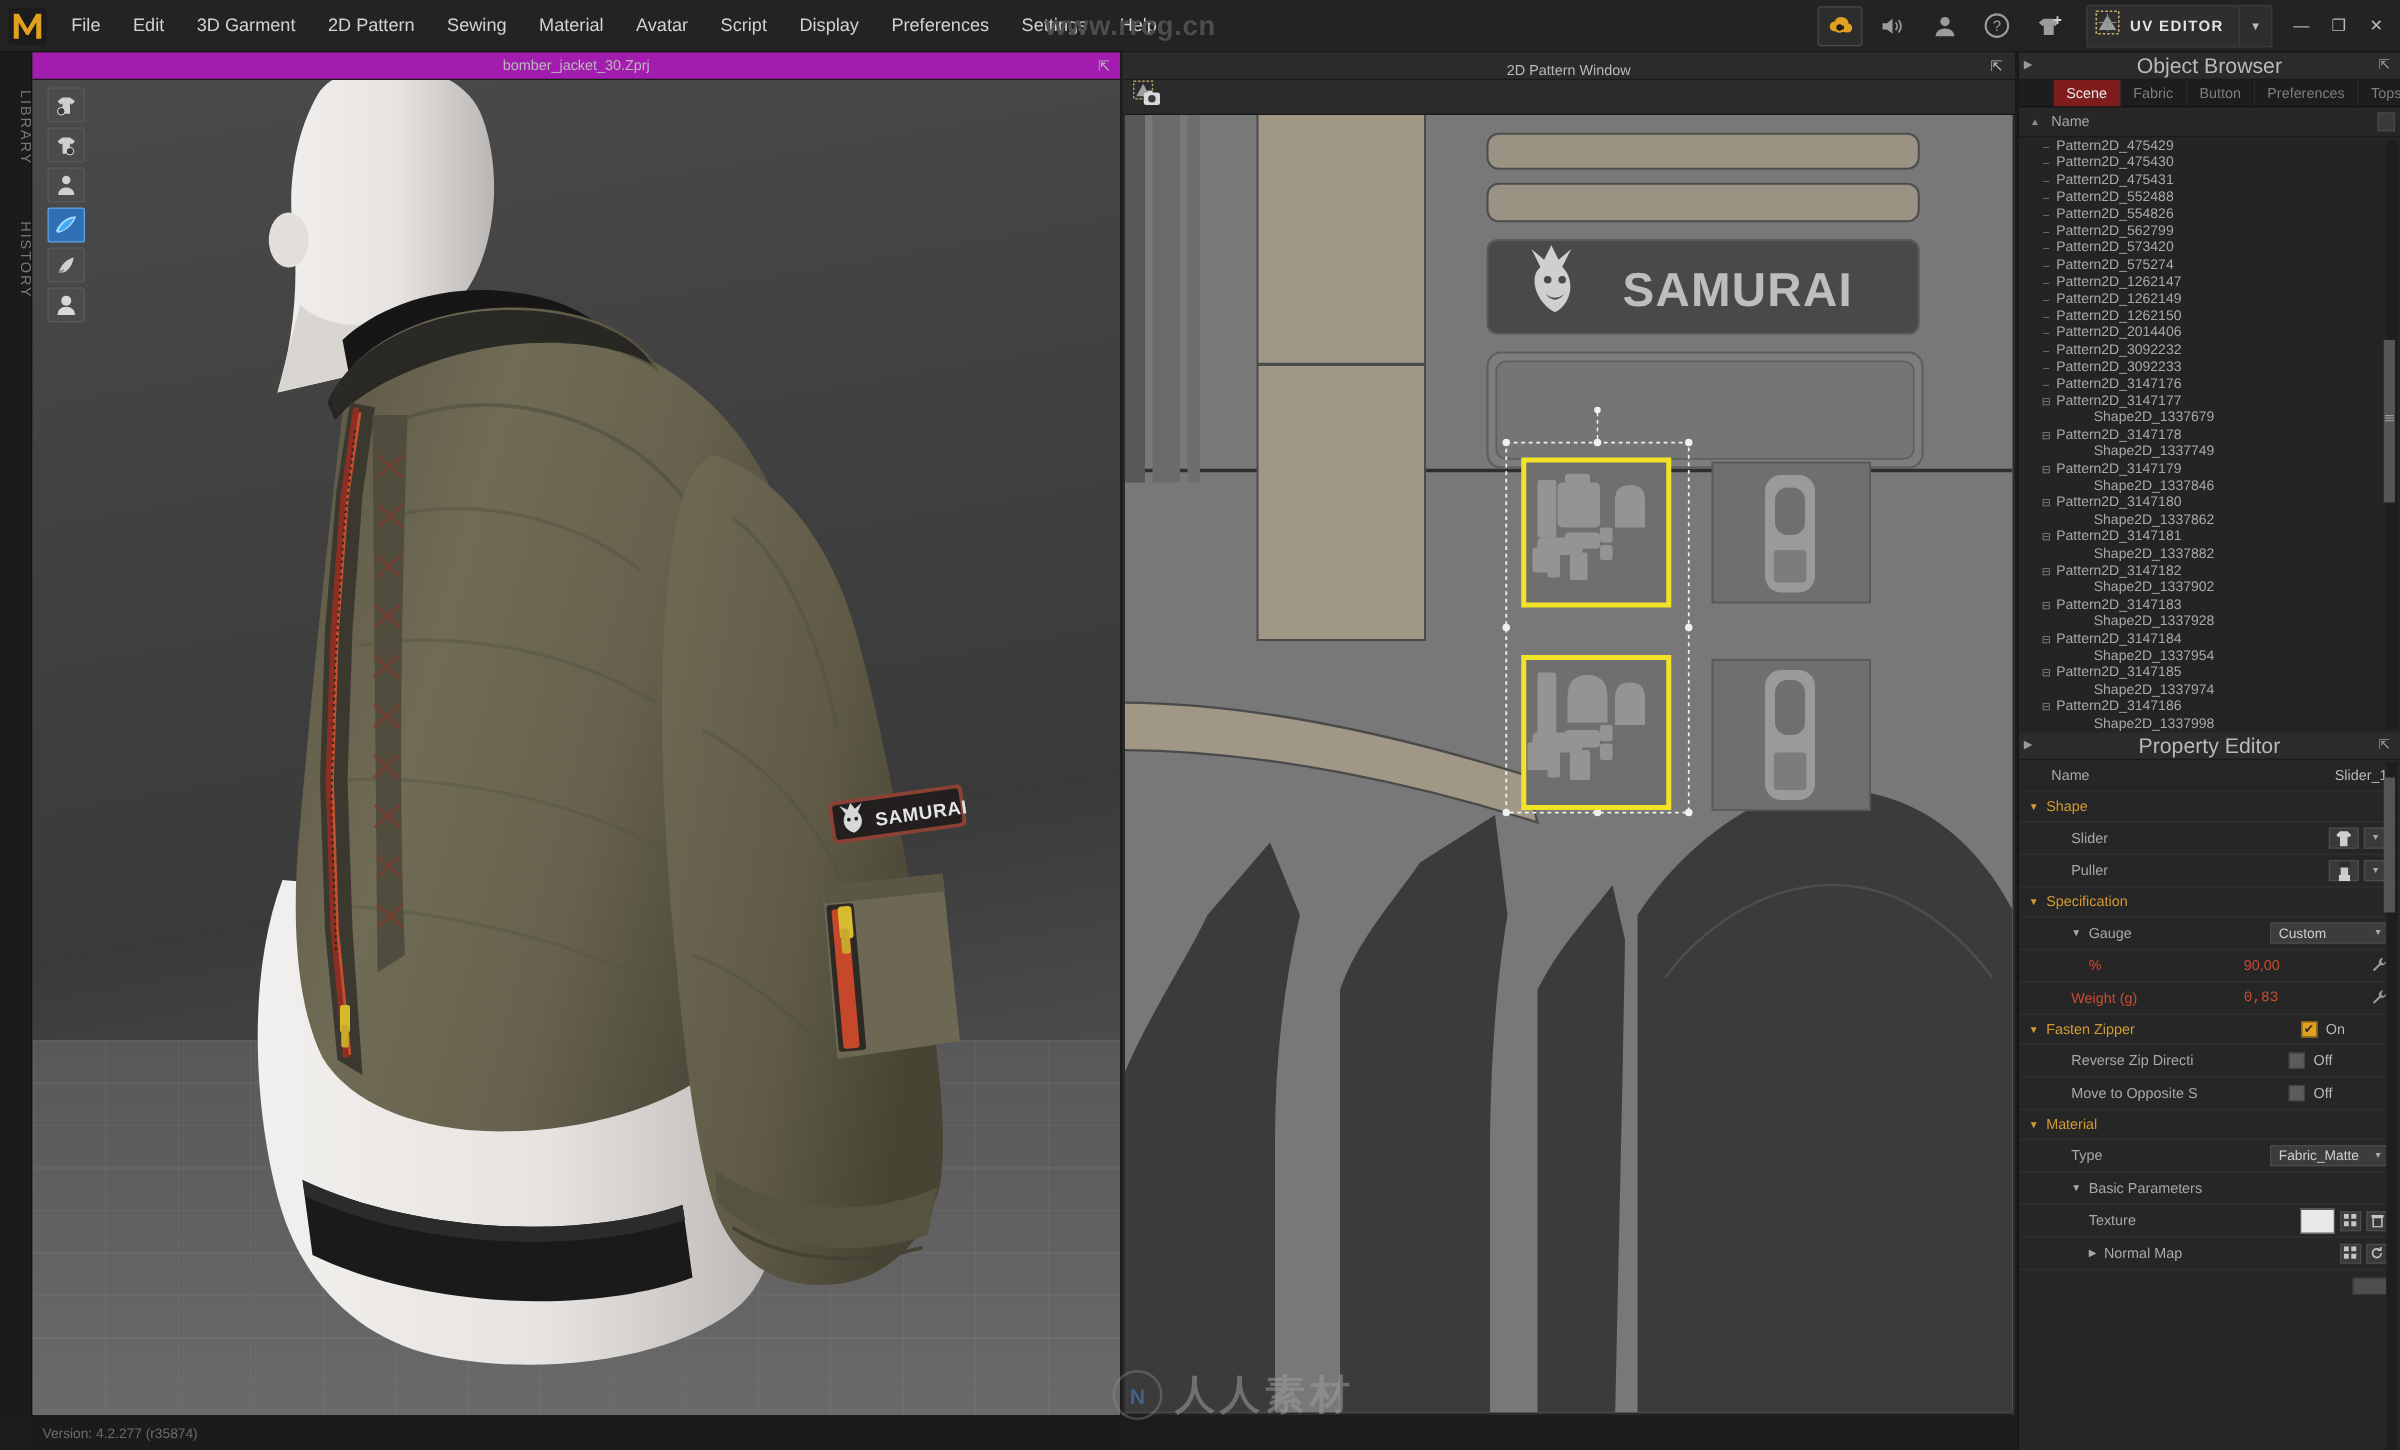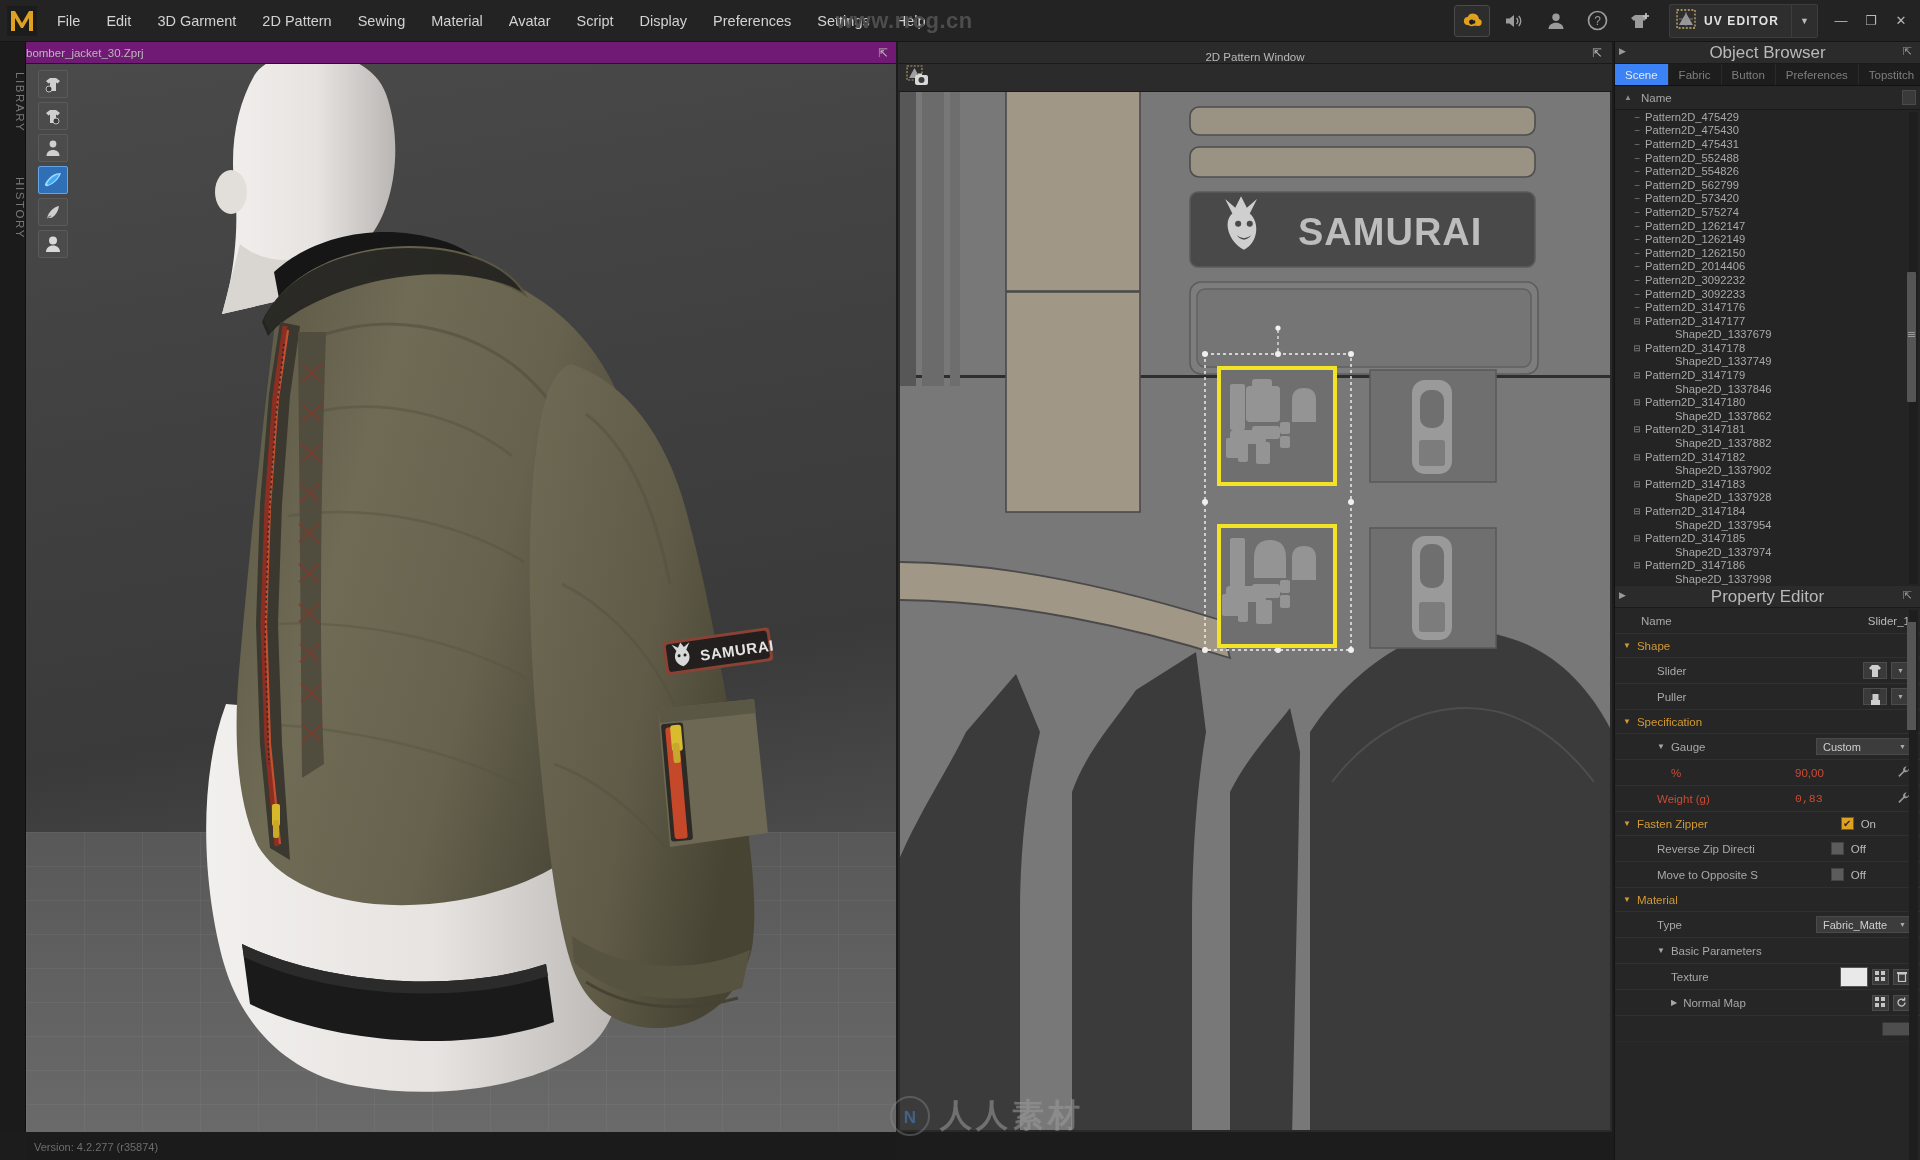--- a/index.html
+++ b/index.html
@@ -25,22 +25,22 @@
   
   #leftrail{position:absolute;left:0;top:42px;width:26px;height:1090px;background:#1b1b1b;
     border-right:1px solid #0f0f0f;}
   .vtab{position:absolute;left:0;width:26px;color:#787878;font-size:11.5px;letter-spacing:1.6px;
     writing-mode:vertical-rl; text-orientation:mixed; display:flex; justify-content:center;}
   #vtab-library{top:14px;height:92px;}
   #vtab-history{top:120px;height:92px;}
 
   
   #view3d{position:absolute;left:26px;top:42px;width:870px;height:1090px;background:#3a3a3a;}
-  #view3d-title{position:absolute;left:26px;top:42px;width:870px;height:22px;background:#701a75;
-    border-bottom:1px solid #1a1a1a;display:flex;align-items:center;}
+  #view3d-title{position:absolute;left:26px;top:42px;width:870px;height:22px;background:#a21caf;
+    border-bottom:1px solid #1a1a1a;display:flex;align-items:center;justify-content:center;}
   #view3d-title span{font-size:11.5px;color:#b9b9b9;}
   #view3d-pop{position:absolute;right:8px;top:4px;font-size:11px;color:#9a9a9a;}
   #view3d-canvas{position:absolute;left:26px;top:64px;width:870px;height:1068px;overflow:hidden;
     background:linear-gradient(170deg,#4a4a4a 0%,#414141 30%,#3a3a3a 58%,#4e4e4e 78%,#585858 100%);}
   
   #floor{position:absolute;left:0;bottom:0;width:870px;height:300px;
     background:
       repeating-linear-gradient(to right, rgba(255,255,255,.045) 0 1px, transparent 1px 58px),
       repeating-linear-gradient(to bottom, rgba(255,255,255,.045) 0 1px, transparent 1px 34px),
       linear-gradient(to bottom,#585858,#6a6a6a);}
@@ -69,21 +69,21 @@
   #rightcol{position:absolute;left:1614px;top:42px;width:306px;height:1118px;background:#232323;
     border-left:1px solid #131313;}
   .panel-head{height:22px;background:#2b2b2b;border-bottom:1px solid #1a1a1a;display:flex;align-items:center;
     justify-content:center;position:relative;}
   .panel-head span{font-size:17px;color:#b9b9b9;}
   .panel-head .pop{position:absolute;right:8px;top:3px;font-size:11px;color:#9a9a9a;}
   .panel-head .collapse{position:absolute;left:4px;top:4px;font-size:9px;color:#9a9a9a;}
 
   #ob-tabs{display:flex;height:22px;background:#1d1d1d;border-bottom:1px solid #111;}
   .ob-tab{font-size:11.5px;color:#7e7e7e;padding:0 10px;line-height:22px;border-right:1px solid #2a2a2a;white-space:nowrap;}
-  .ob-tab.active{background:#3b82f6;color:#e8e8e8;}
+  .ob-tab.active{background:#7f1d1d;color:#e8e8e8;margin-left:28px;}
   #ob-colhead{height:24px;background:#272727;border-bottom:1px solid #191919;display:flex;align-items:center;
     position:relative;}
   #ob-colhead .sortarrow{width:26px;text-align:center;font-size:8px;color:#8c8c8c;}
   #ob-colhead .colname{font-size:11.5px;color:#a6a6a6;}
   #ob-colhead .colbtn{position:absolute;right:4px;top:4px;width:14px;height:15px;background:#3a3a3a;
     border:1px solid #4a4a4a;}
   #ob-list{position:relative;background:#242424;overflow:hidden;height:476px;}
   .tree-row{height:13.6px;display:flex;align-items:center;font-size:11.2px;color:#a9a9a9;white-space:nowrap;}
   .tree-row .exp{width:12px;text-align:center;font-size:8.5px;color:#8a8a8a;}
   .tree-row .lbl{padding-left:2px;}

